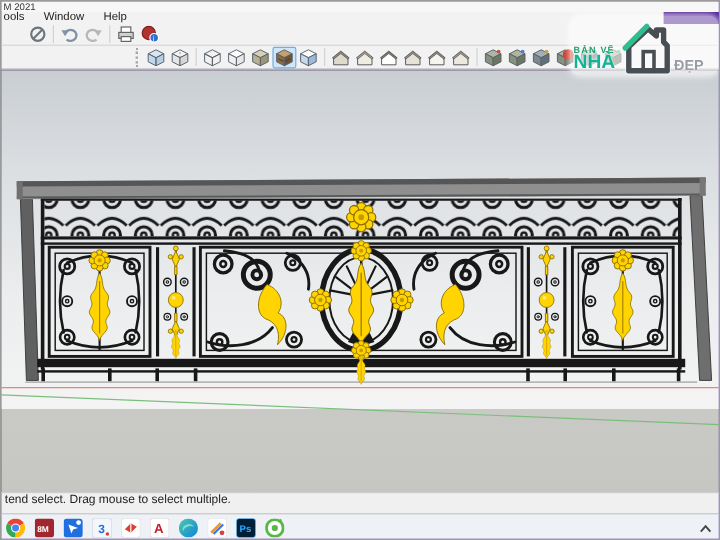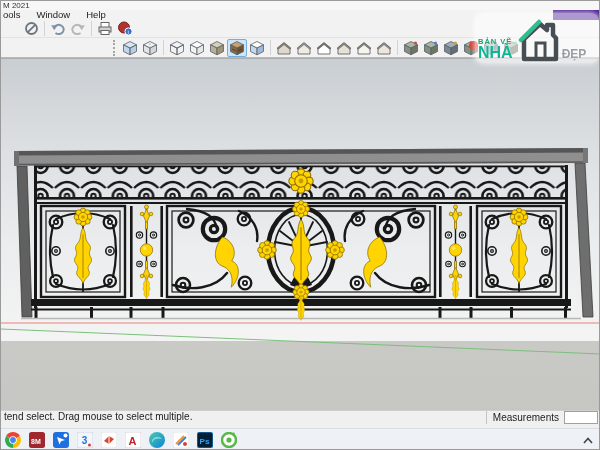--- a/index.html
+++ b/index.html
@@ -412,24 +412,20 @@
       <use href="#rosette" transform="translate(300,122) scale(1.5)"></use>
 
       <line x1="0" y1="264" x2="600" y2="264" stroke="#e8837d" stroke-width="1"></line>
       <line x1="0" y1="270" x2="600" y2="295" stroke="#7cbf7c" stroke-width="1"></line>
     </svg>
 
   </div>
 
   <div class="statusbar">
     <span class="status-hint">tend select. Drag mouse to select multiple.</span>
-    <div class="meas">
-      <span class="meas-label">Measurements</span>
-      <input class="meas-box" value="" style="">
-    </div>
   </div>
 
   <div class="taskbar">
     <div class="task-icon">
       <svg width="16" height="16">
           <circle cx="8" cy="8" r="8" fill="#fff"></circle>
         <path d="M8,8 L1.1,4 A8,8 0 0 1 14.9,4 Z" fill="#ea4335"></path>
         <path d="M8,8 L1.1,4 A8,8 0 0 0 8,16 Z" fill="#34a853"></path>
         <path d="M8,8 L8,16 A8,8 0 0 0 14.9,4 Z" fill="#fbbc05"></path>
         <circle cx="8" cy="8" r="3.8" fill="#fff"></circle>

